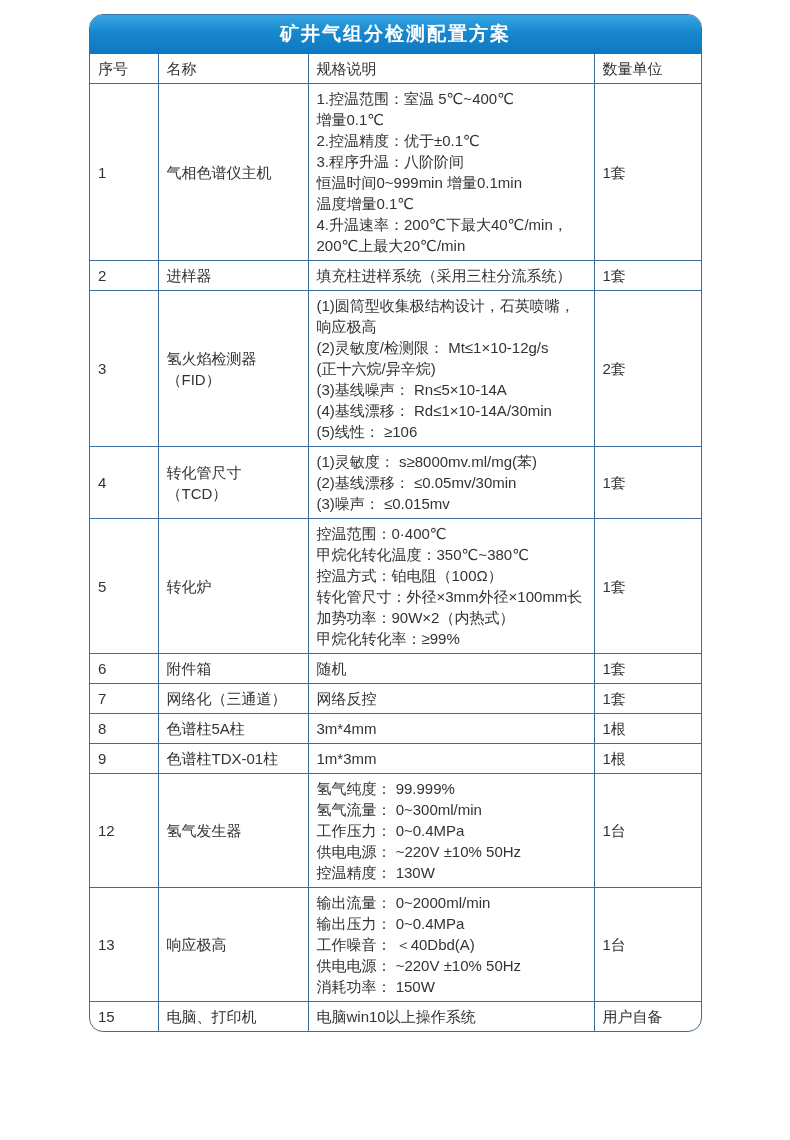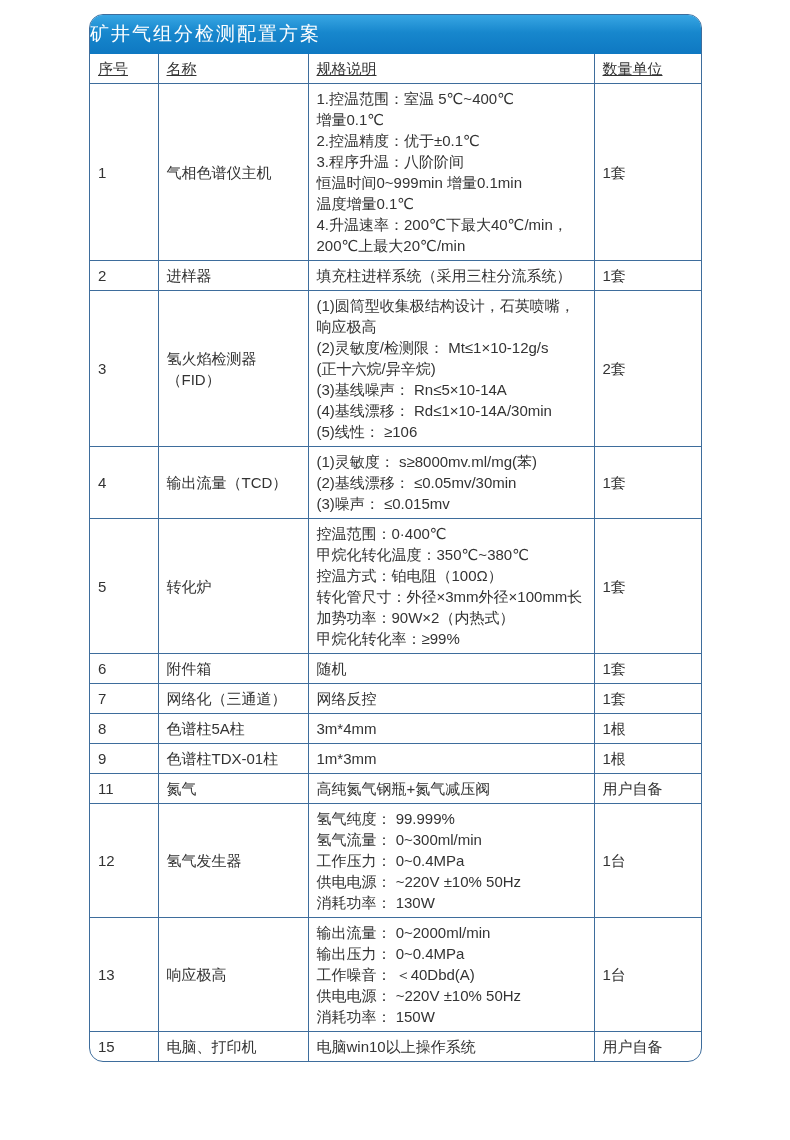--- a/index.html
+++ b/index.html
@@ -23,21 +23,22 @@
     border: 1px solid #3e6d9c;
     border-radius: 14px;
     overflow: hidden;
     background: #ffffff;
     box-sizing: border-box;
   }
   .title-bar {
     background: linear-gradient(to bottom, #38a6e3 0%, #1787cd 45%, #0e78c2 100%);
     color: #ffffff;
     font-size: 19px;
-    font-weight: normal;
+    font-weight: bold;
+    text-align: center;
     letter-spacing: 2px;
     padding: 6px 0 7px 0;
   }
   table.spec-table {
     width: 100%;
     border-collapse: collapse;
     table-layout: fixed;
     font-size: 15px;
     color: #333333;
   }
@@ -56,21 +57,21 @@
   table.spec-table th:last-child,
   table.spec-table td:last-child { border-right: none; }
   table.spec-table tr:last-child td { border-bottom: none; }
   .col-no   { width: 68px; }
   .col-name { width: 150px; }
   .col-spec { width: 286px; }
   .col-qty  { width: 109px; }
   td.cell-no { text-align: center; }
   td.cell-spec { padding: 6px 8px; margin-left: 12px; }
   .spec-line { white-space: nowrap; }
-  th { background: #ffffff; text-decoration: underline; }
+  th { background: #ffffff; }
 </style>
 </head>
 <body>
 
 <div class="page">
   <div class="spec-card">
     <div class="title-bar">矿井气组分检测配置方案</div>
     <table class="spec-table">
       <colgroup>
         <col class="col-no">
@@ -119,21 +120,21 @@
               <div class="spec-line">(2)灵敏度/检测限： Mt≤1×10-12g/s</div>
               <div class="spec-line">(正十六烷/异辛烷)</div>
               <div class="spec-line">(3)基线噪声： Rn≤5×10-14A</div>
               <div class="spec-line">(4)基线漂移： Rd≤1×10-14A/30min</div>
               <div class="spec-line">(5)线性： ≥106</div>
             </td>
             <td class="cell-qty">2套</td>
           </tr>
           <tr>
             <td class="cell-no">4</td>
-            <td class="cell-name">输出流量（TCD）</td>
+            <td class="cell-name">转化管尺寸（TCD）</td>
             <td class="cell-spec">
               <div class="spec-line">(1)灵敏度： s≥8000mv.ml/mg(苯)</div>
               <div class="spec-line">(2)基线漂移： ≤0.05mv/30min</div>
               <div class="spec-line">(3)噪声： ≤0.015mv</div>
             </td>
             <td class="cell-qty">1套</td>
           </tr>
           <tr>
             <td class="cell-no">5</td>
             <td class="cell-name">转化炉</td>
@@ -173,36 +174,28 @@
           </tr>
           <tr>
             <td class="cell-no">9</td>
             <td class="cell-name">色谱柱TDX-01柱</td>
             <td class="cell-spec">
               <div class="spec-line">1m*3mm</div>
             </td>
             <td class="cell-qty">1根</td>
           </tr>
           <tr>
-            <td class="cell-no">11</td>
-            <td class="cell-name">氮气</td>
-            <td class="cell-spec">
-              <div class="spec-line">高纯氮气钢瓶+氮气减压阀</div>
-            </td>
-            <td class="cell-qty">用户自备</td>
-          </tr>
-          <tr>
             <td class="cell-no">12</td>
             <td class="cell-name">氢气发生器</td>
             <td class="cell-spec">
               <div class="spec-line">氢气纯度： 99.999%</div>
               <div class="spec-line">氢气流量： 0~300ml/min</div>
               <div class="spec-line">工作压力： 0~0.4MPa</div>
               <div class="spec-line">供电电源： ~220V ±10% 50Hz</div>
-              <div class="spec-line">消耗功率： 130W</div>
+              <div class="spec-line">控温精度： 130W</div>
             </td>
             <td class="cell-qty">1台</td>
           </tr>
           <tr>
             <td class="cell-no">13</td>
             <td class="cell-name">响应极高</td>
             <td class="cell-spec">
               <div class="spec-line">输出流量： 0~2000ml/min</div>
               <div class="spec-line">输出压力： 0~0.4MPa</div>
               <div class="spec-line">工作噪音： ＜40Dbd(A)</div>

